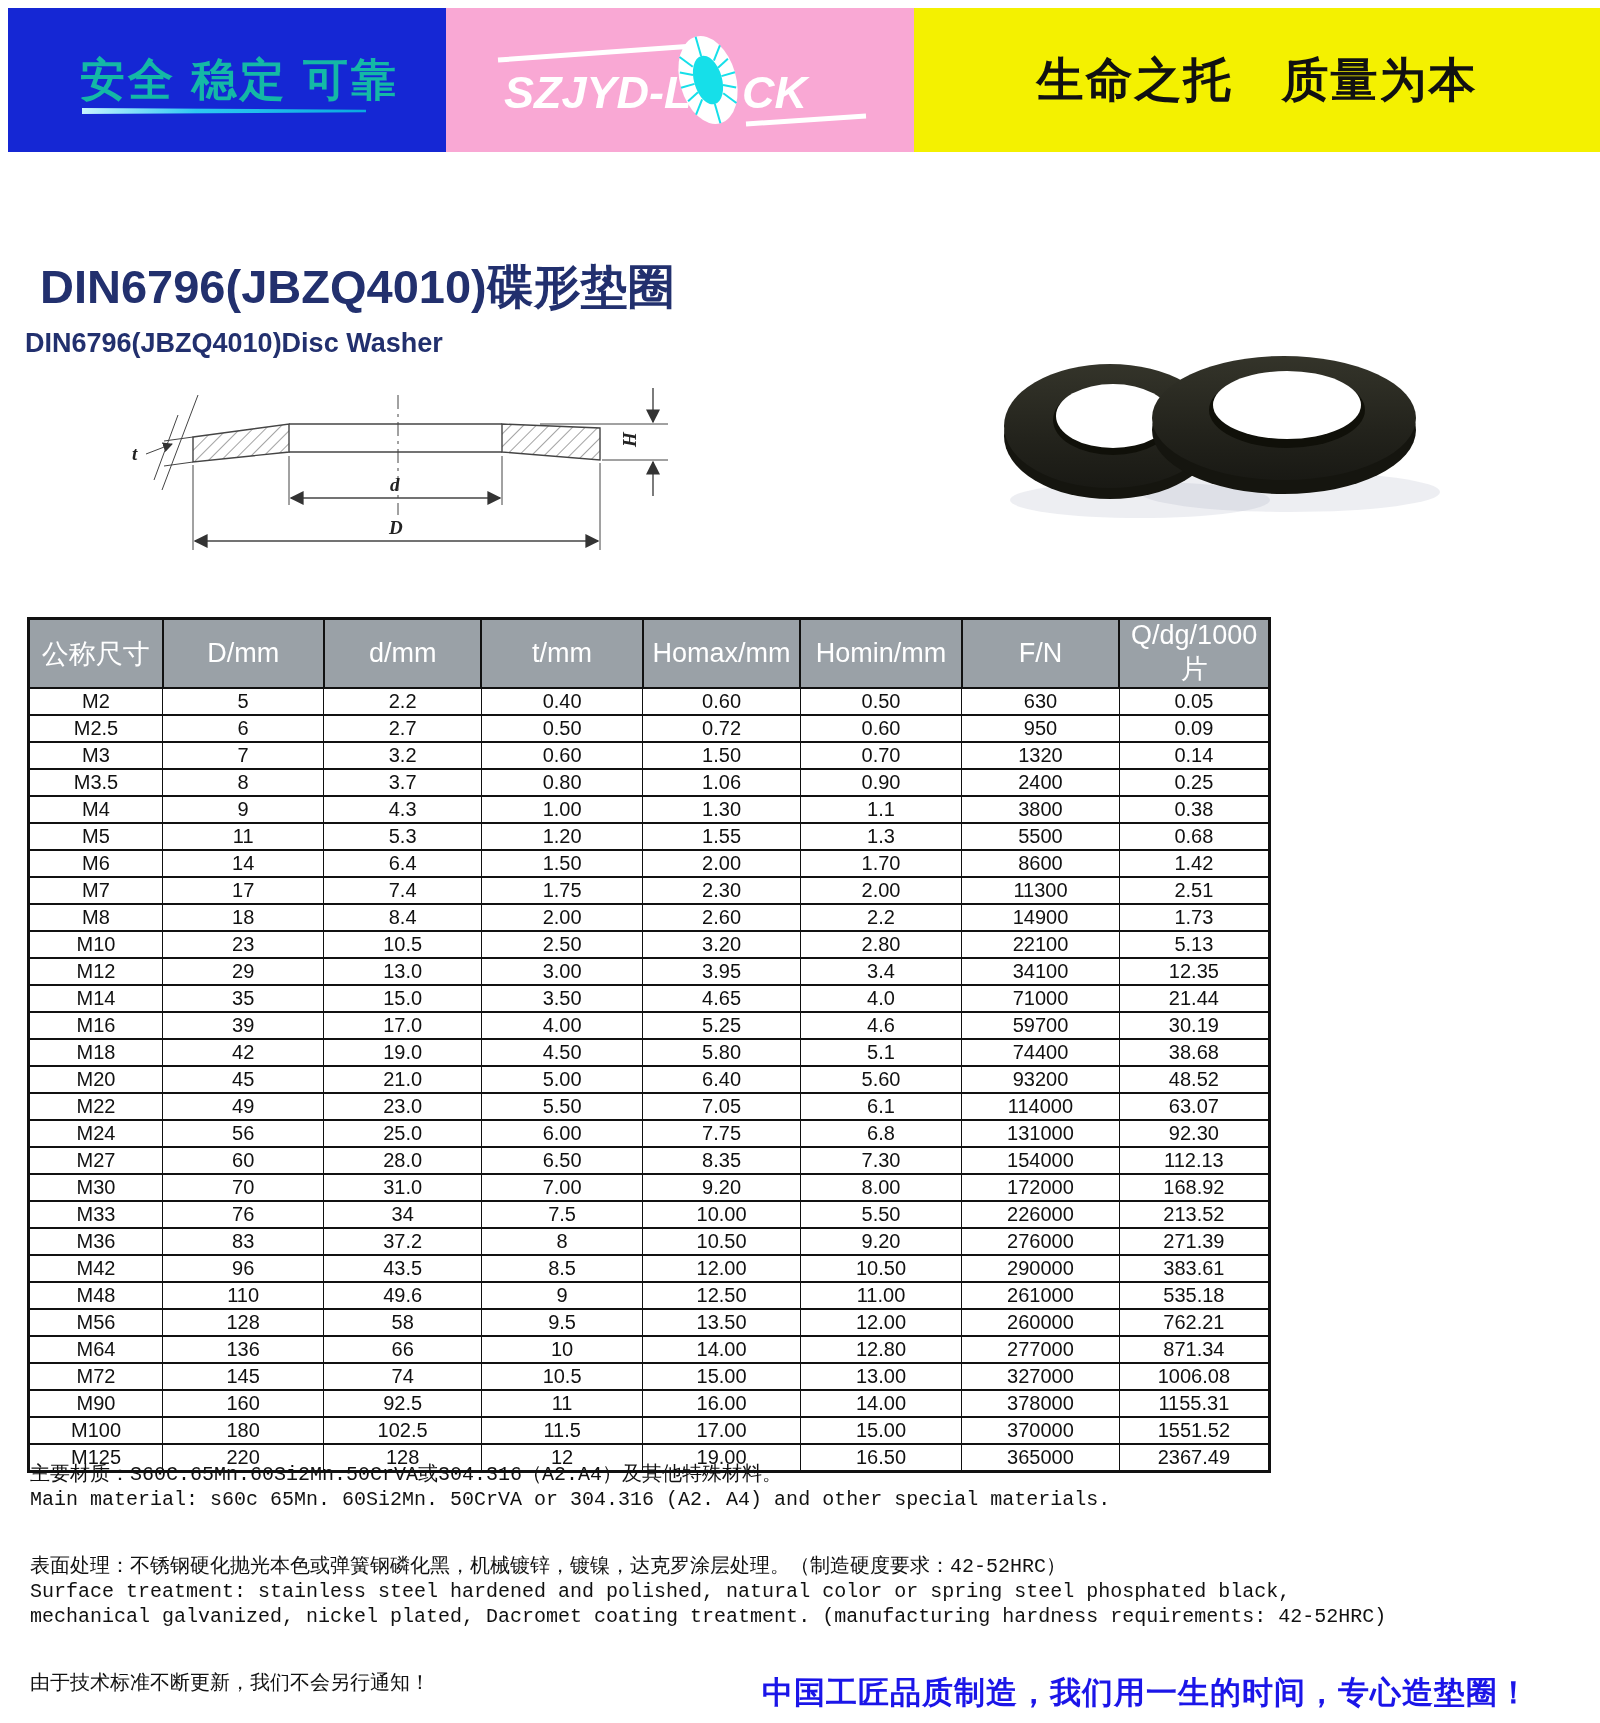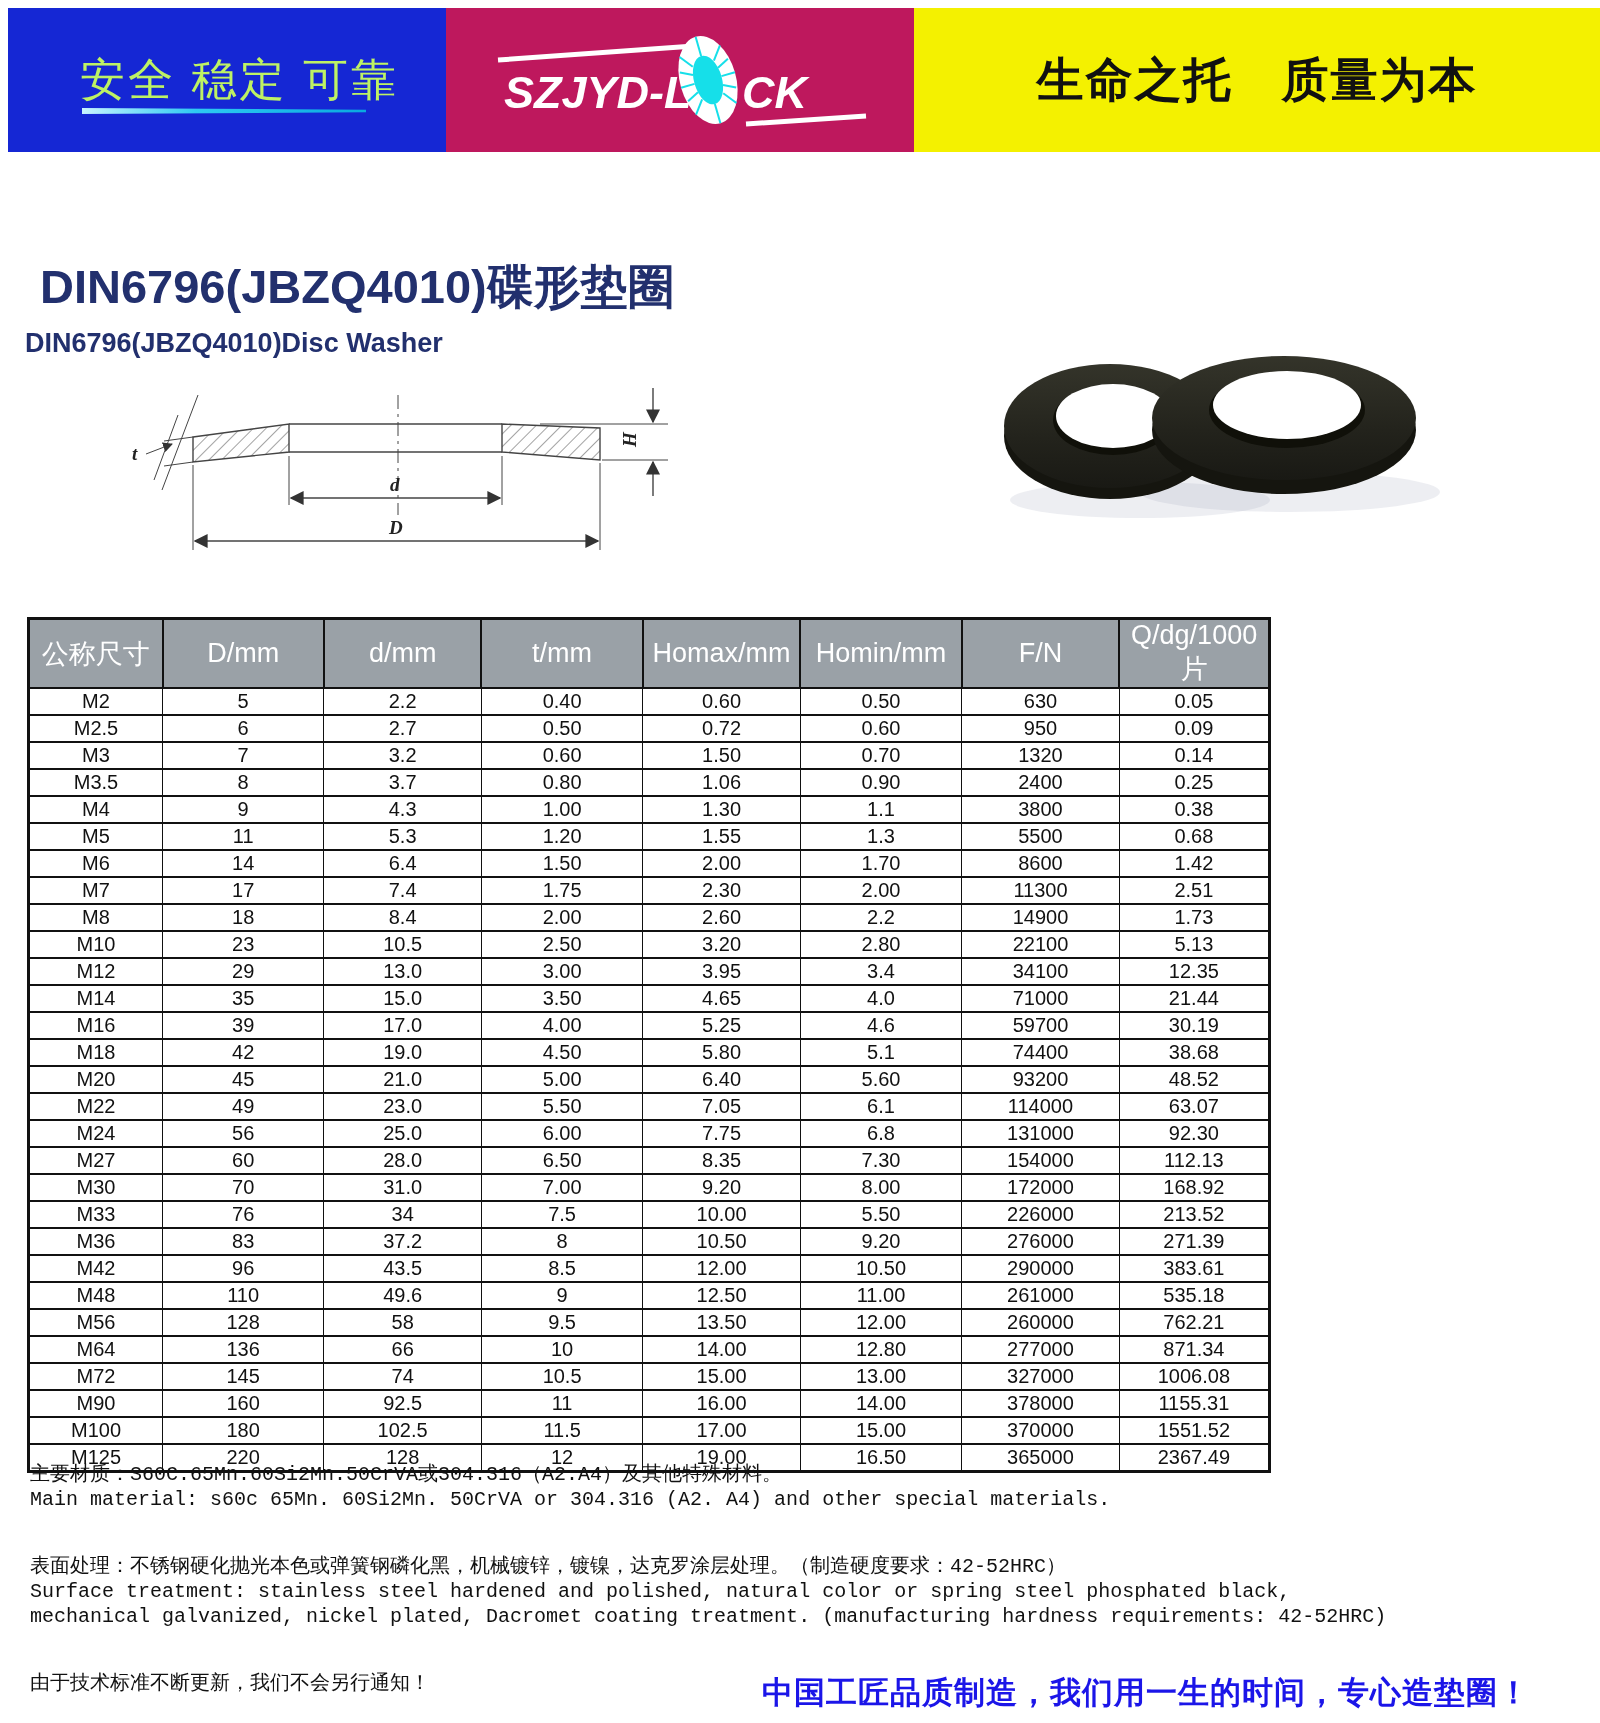--- a/index.html
+++ b/index.html
@@ -2,26 +2,26 @@
 <html><head>
 <meta charset="utf-8">
 <style>
   html,body{margin:0;padding:0;background:#fff;}
   .page{position:relative;width:1600px;height:1723px;background:#ffffff;overflow:hidden;
         font-family:"Liberation Sans", sans-serif;}
 
   
   .banner{position:absolute;left:8px;top:8px;right:0;height:144px;display:flex;}
   .b-blue{width:447px;background:#1527d4;position:relative;}
-  .b-blue-text{position:absolute;left:72px;top:42px;color:#bef264;font-size:45px;font-weight:normal;
+  .b-blue-text{position:absolute;left:72px;top:42px;color:#14b8a6;font-size:45px;font-weight:bold;
                letter-spacing:3px;white-space:pre;}
   .b-underline{position:absolute;left:74px;top:100px;width:284px;height:6px;
                background:linear-gradient(90deg,#c8f4ff 0%,#2ec9f2 40%,#0aa9e0 100%);
                clip-path:polygon(0 0,100% 28%,100% 72%,0 100%);}
-  .b-cyan{width:477px;background:#be185d;position:relative;overflow:hidden;}
+  .b-cyan{width:477px;background:#f9a8d4;position:relative;overflow:hidden;}
   .b-yellow{width:700px;background:#f4f100;display:flex;align-items:center;justify-content:center;}
   .b-yellow-text{color:#111;font-size:47px;font-weight:bold;white-space:pre;letter-spacing:2px;}
   .b-cyan2{flex:1;background:#16dfe9;}
   .logo-svg{position:absolute;left:0;top:0;width:445px;height:144px;}
 
   
   .title-block{position:absolute;left:25px;top:246px;}
   .title-cn{margin:15px;color:#22306e;font-size:47px;font-weight:bold;line-height:52px;}
   .title-en{margin:8px 0 0 0;color:#22306e;font-size:27px;font-weight:bold;line-height:30px;}
 

